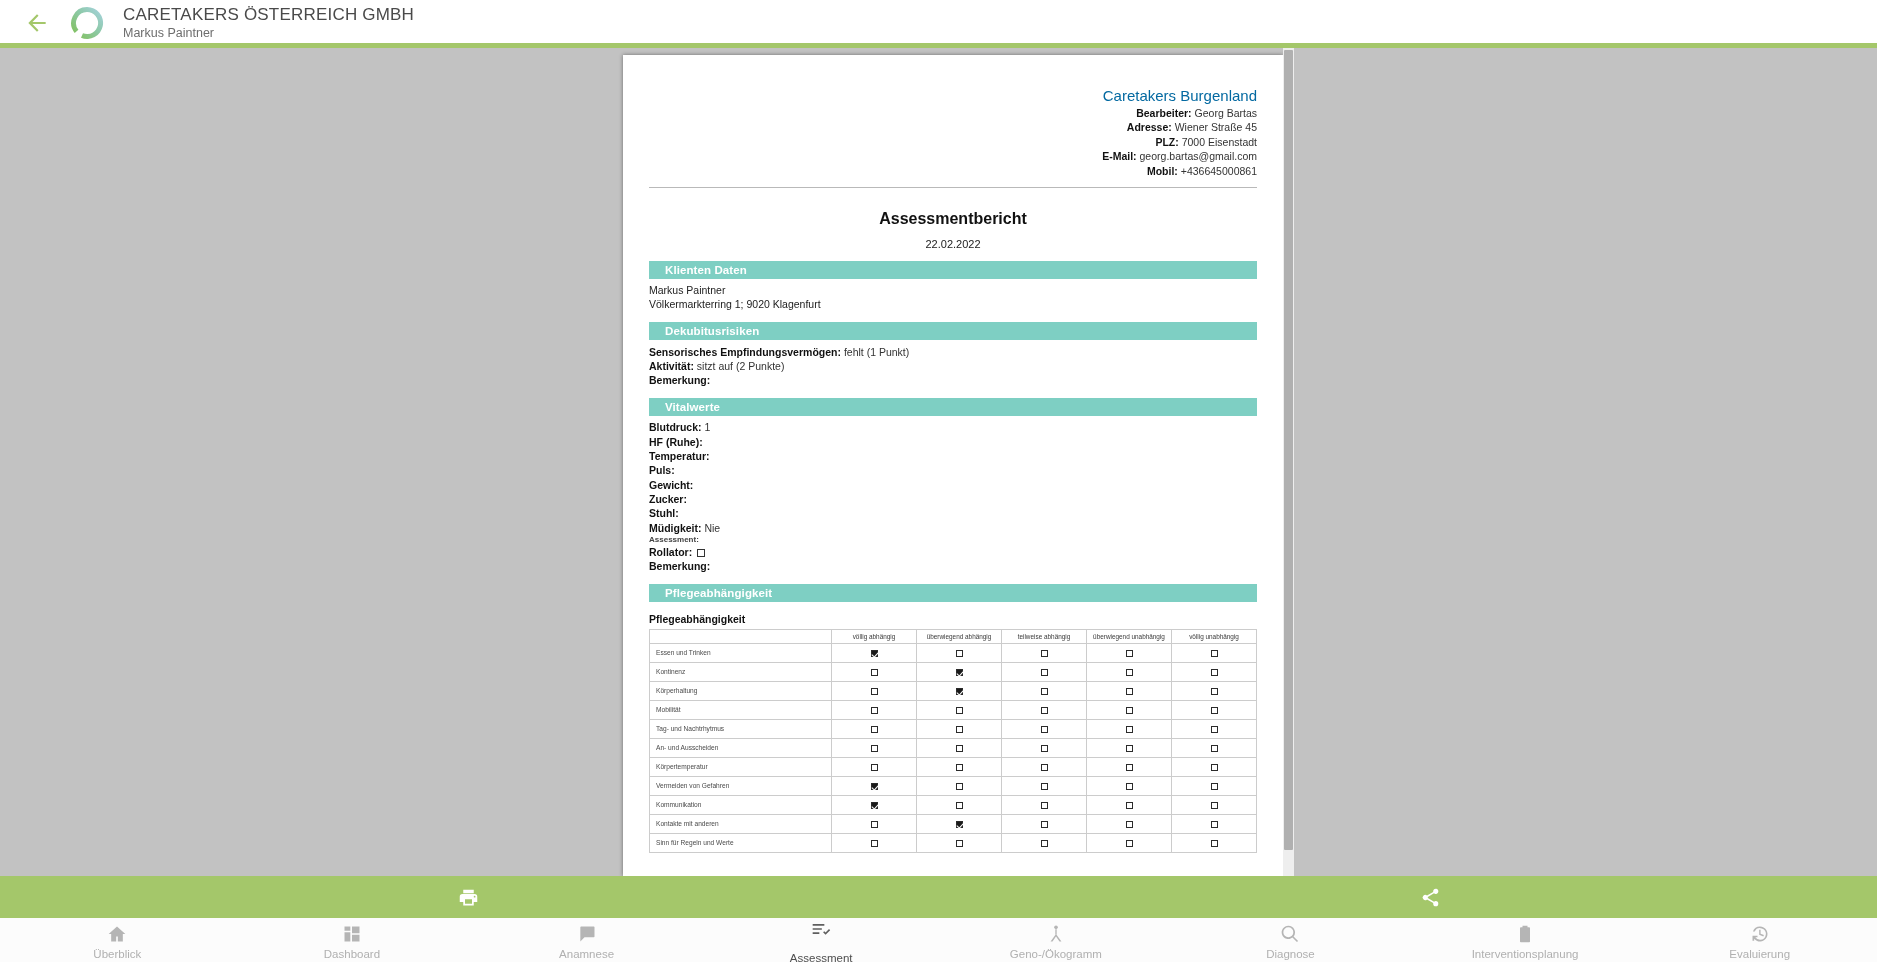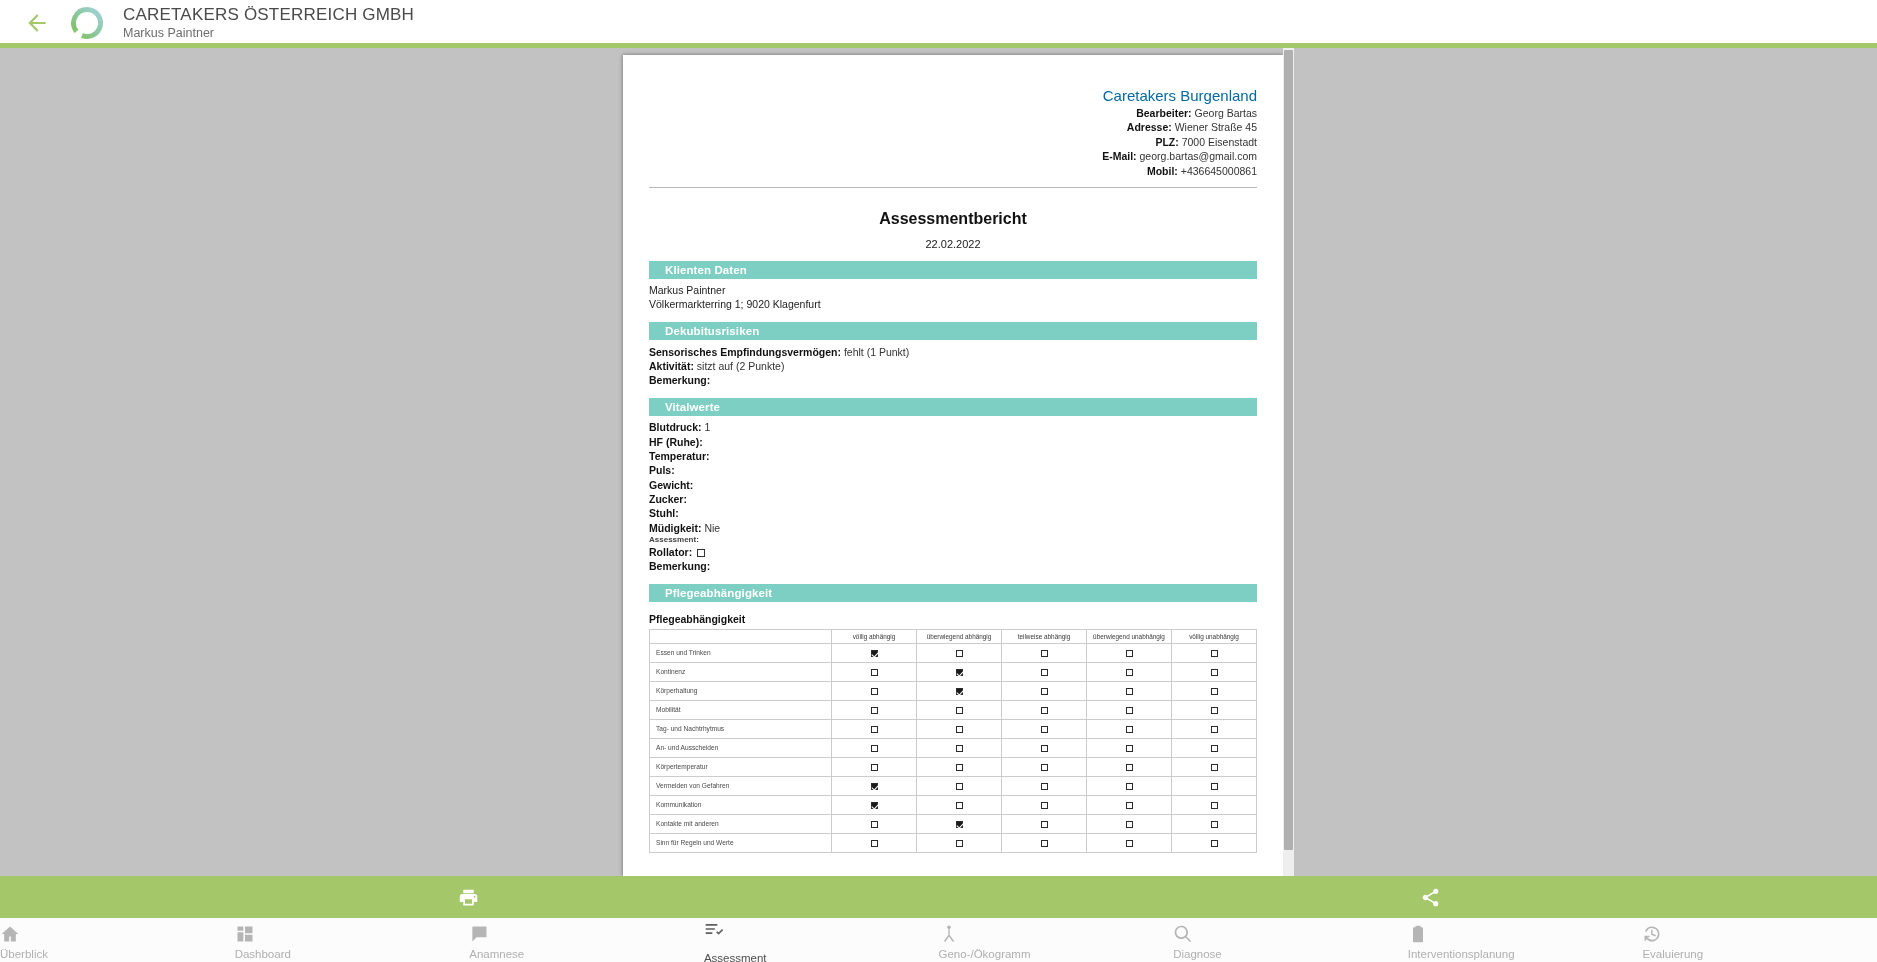--- a/index.html
+++ b/index.html
@@ -128,21 +128,21 @@
   .act-right { position: absolute; left: 1420px; display: flex; align-items: center; cursor: pointer; }
   .actionbar svg { width: 21px; height: 21px; fill: #ffffff; }
 
   
   .bottomnav {
     position: absolute; left: 0; top: 918px; width: 1877px; height: 44px;
     background: #fcfcfc; display: flex; align-items: stretch;
   }
   .nav-item {
     flex: 1 1 0; display: flex; flex-direction: column;
-    justify-content: center; cursor: pointer;
+    align-items: center; justify-content: center; cursor: pointer;
     padding-top: 3px;
   }
   .nav-item .nicon { height: 21px; display: flex; align-items: center; }
   .nav-item .nicon svg { width: 20px; height: 20px; fill: #b5b5b5; }
   .nav-item .nlabel { font-size: 11.5px; color: #b0b0b0; margin-top: 3px; }
   .nav-item.active .nicon svg { fill: #5f5f5f; }
   .nav-item.active .nlabel { color: #4d4d4d; margin-top: 13px; }
 </style>
 </head>
 <body>

